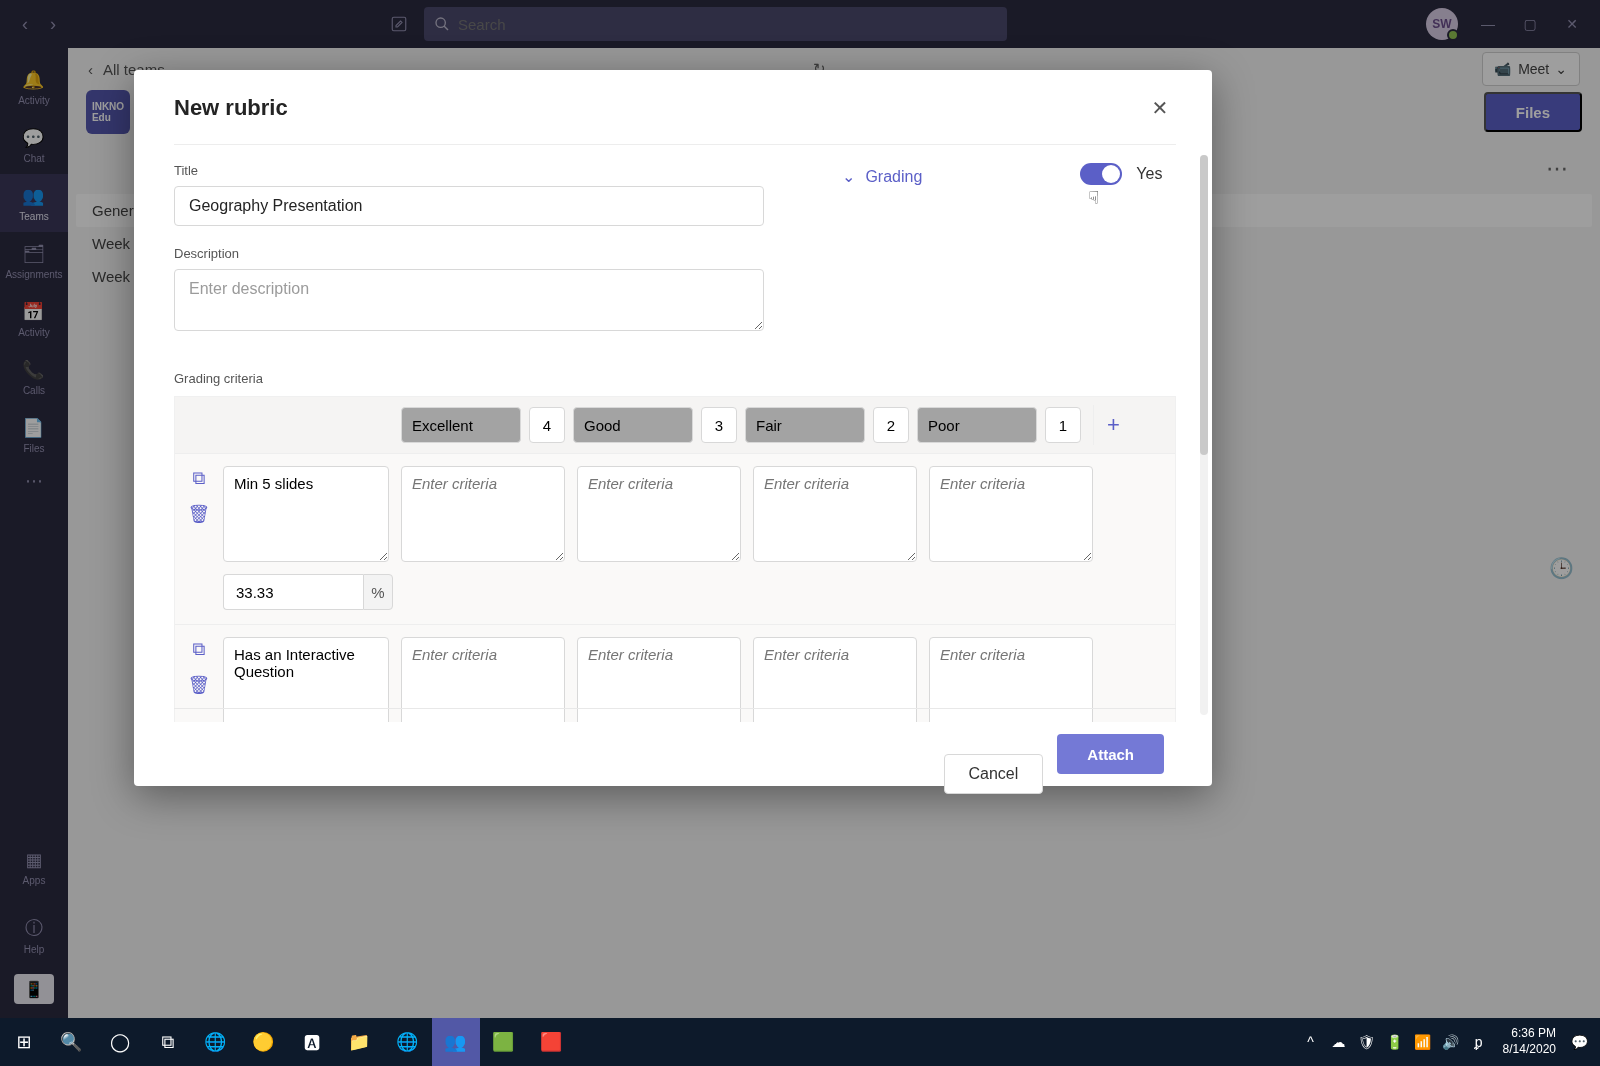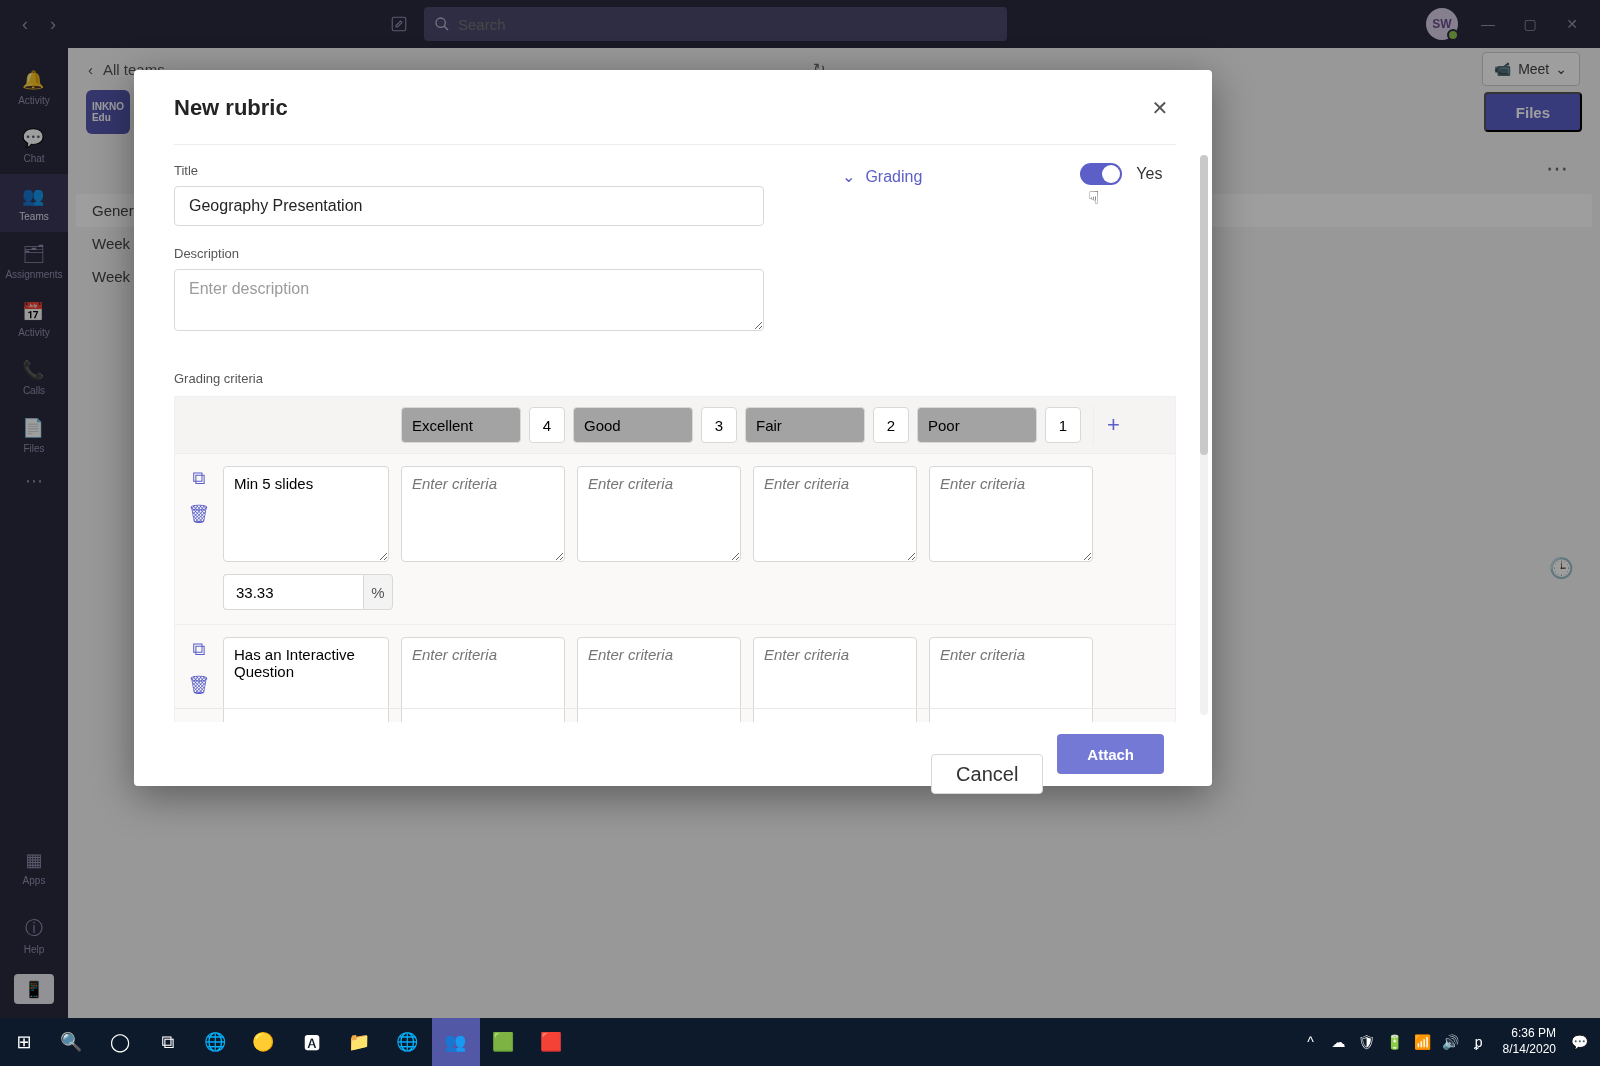--- a/index.html
+++ b/index.html
@@ -85,21 +85,21 @@
     .crit-row { display:flex; padding: 12px 8px 12px 12px; gap: 12px; border-top:1px solid #eee; background:#faf9f8;}
     .crit-tools { width: 24px; display:flex; flex-direction:column; align-items:center; gap:14px; color:#5b5fc7; font-size:18px; padding-top:2px;}
     .crit-desc { width: 166px; height: 96px; border:1px solid #d8d8d8; border-radius:4px; background:#fff; padding: 8px 10px; font-size:15px; resize:both;}
     .cell { width: 164px; height: 96px; border:1px solid #d8d8d8; border-radius:4px; background:#fff; padding: 8px 10px; font-size:15px; font-style:italic; color:#777; resize:both;}
     .weight-row { display:flex; padding: 0 8px 14px 48px; gap: 0; background:#faf9f8;}
     .weight-in { width: 140px; height: 36px; border:1px solid #d8d8d8; border-right:0; border-radius:4px 0 0 4px; background:#fff; padding:0 12px; font-size:15px;}
     .pct { width: 30px; height:36px; border:1px solid #d8d8d8; border-radius:0 4px 4px 0; background:#f3f3f3; display:flex; align-items:center; justify-content:center; font-size:15px; color:#555;}
 
     .modal-footer { height: 64px; border-top: 0; display:flex; justify-content:flex-end; align-items:center; gap: 14px; padding-right: 48px; position:relative;}
     .modal-footer::before { content:""; position:absolute; top:-14px; left:40px; right:36px; height:1px; background:#e8e8e8;}
-    .btn-secondary { height: 40px; padding: 0 24px; border:1px solid #d8d8d8; border-radius:4px; background:#fff; font-size:20px; color:#333;margin-top:40px;}
+    .btn-secondary { height: 40px; padding: 0 24px; border:1px solid #d8d8d8; border-radius:4px; background:#fff; font-size:16px; color:#333;margin-top:40px;}
     .btn-primary { height: 40px; padding: 8px 30px; border:none; border-radius:4px; background:#7479d6; color:#fff; font-size:15px; font-weight:600;}
 
     .modal-scrollbar { position:absolute; top: 10px; right: 4px; width:8px; height: 560px; background:#f1f1f1; border-radius:4px;}
     .modal-scrollbar .thumb { position:absolute; top:0; left:0; right:0; height:300px; background:#c9c9c9; border-radius:4px;}
 
     input, textarea, button { font-family: inherit; }
   </style>
 </head>
 <body>
 

